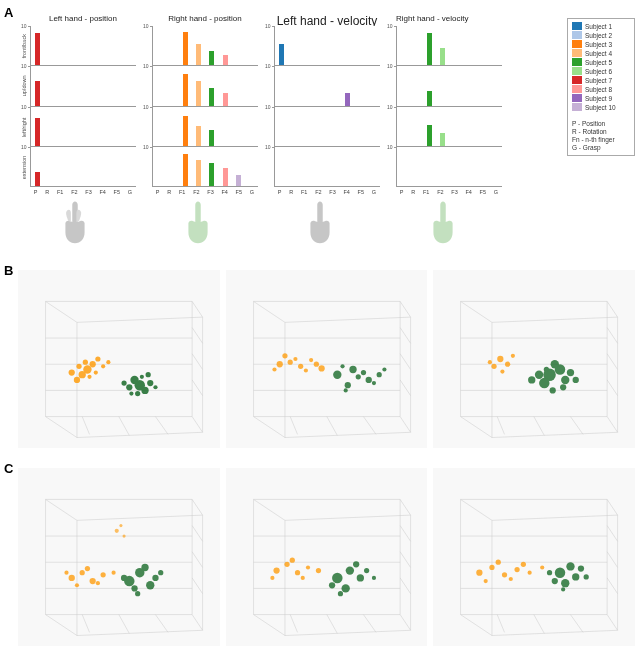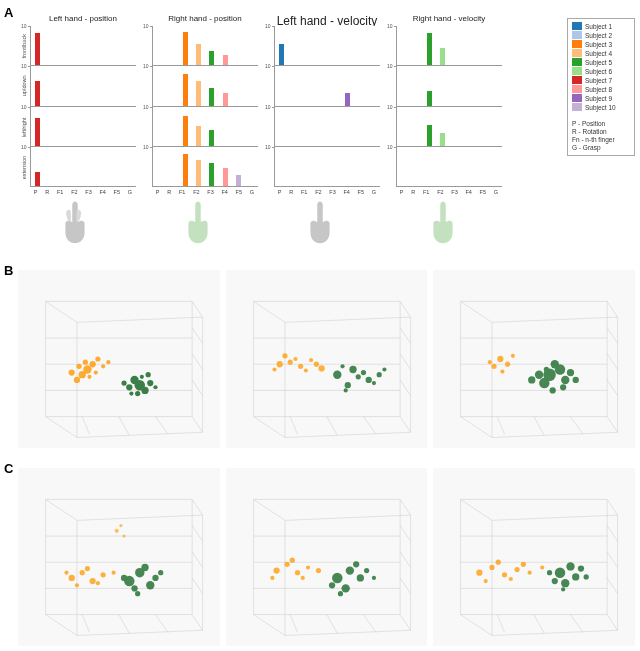--- a/index.html
+++ b/index.html
@@ -344,21 +344,21 @@
             <span style="font-size: 5.5px; color: rgb(68, 68, 68);">R</span>
             <span style="font-size: 5.5px; color: rgb(68, 68, 68);">F1</span>
             <span style="font-size: 5.5px; color: rgb(68, 68, 68);">F2</span>
             <span style="font-size: 5.5px; color: rgb(68, 68, 68);">F3</span>
             <span style="font-size: 5.5px; color: rgb(68, 68, 68);">F4</span>
             <span style="font-size: 5.5px; color: rgb(68, 68, 68);">F5</span>
             <span style="font-size: 5.5px; color: rgb(68, 68, 68);">G</span>
           </div>
         </div>
         <div style="position: absolute; left: 366px; top: 0px; width: 118px; bottom: 0px;">
-          <div style="position: absolute; top: 0px; left: 12px; right: 0px; text-align: center; font-size: 8px; color: rgb(34, 34, 34);">Right hand - velocity</div>
+          <div style="position: absolute; top: 0px; left: 12px; right: 0px; font-size: 8px; color: rgb(34, 34, 34);">Right hand - velocity</div>
           <div style="position: absolute; inset: 12px 0px 8px; display: flex; flex-direction: column;">
             <div style="flex: 1 1 0%; position: relative; display: flex;">
               <div style="width: 12px; flex-shrink: 0;"></div>
               <div style="flex: 1 1 0%; position: relative; border-left: 1px solid rgb(153, 153, 153); border-bottom: 1px solid rgb(153, 153, 153); background: rgb(255, 255, 255);">
                 <div style="position: absolute; top: 0px; left: -3px; width: 3px; height: 1px; background: rgb(153, 153, 153);"></div>
                 <div style="position: absolute; top: -3px; left: -10px; font-size: 5px; color: rgb(85, 85, 85);">10</div>
                 <div style="position: absolute; bottom: 0px; width: 5px; left: calc(28.75%); height: 81%; background: rgb(44, 160, 44);"></div>
                 <div style="position: absolute; bottom: 0px; width: 5px; left: calc(41.25%); height: 45%; background: rgb(152, 223, 138);"></div>
               </div>
             </div>

